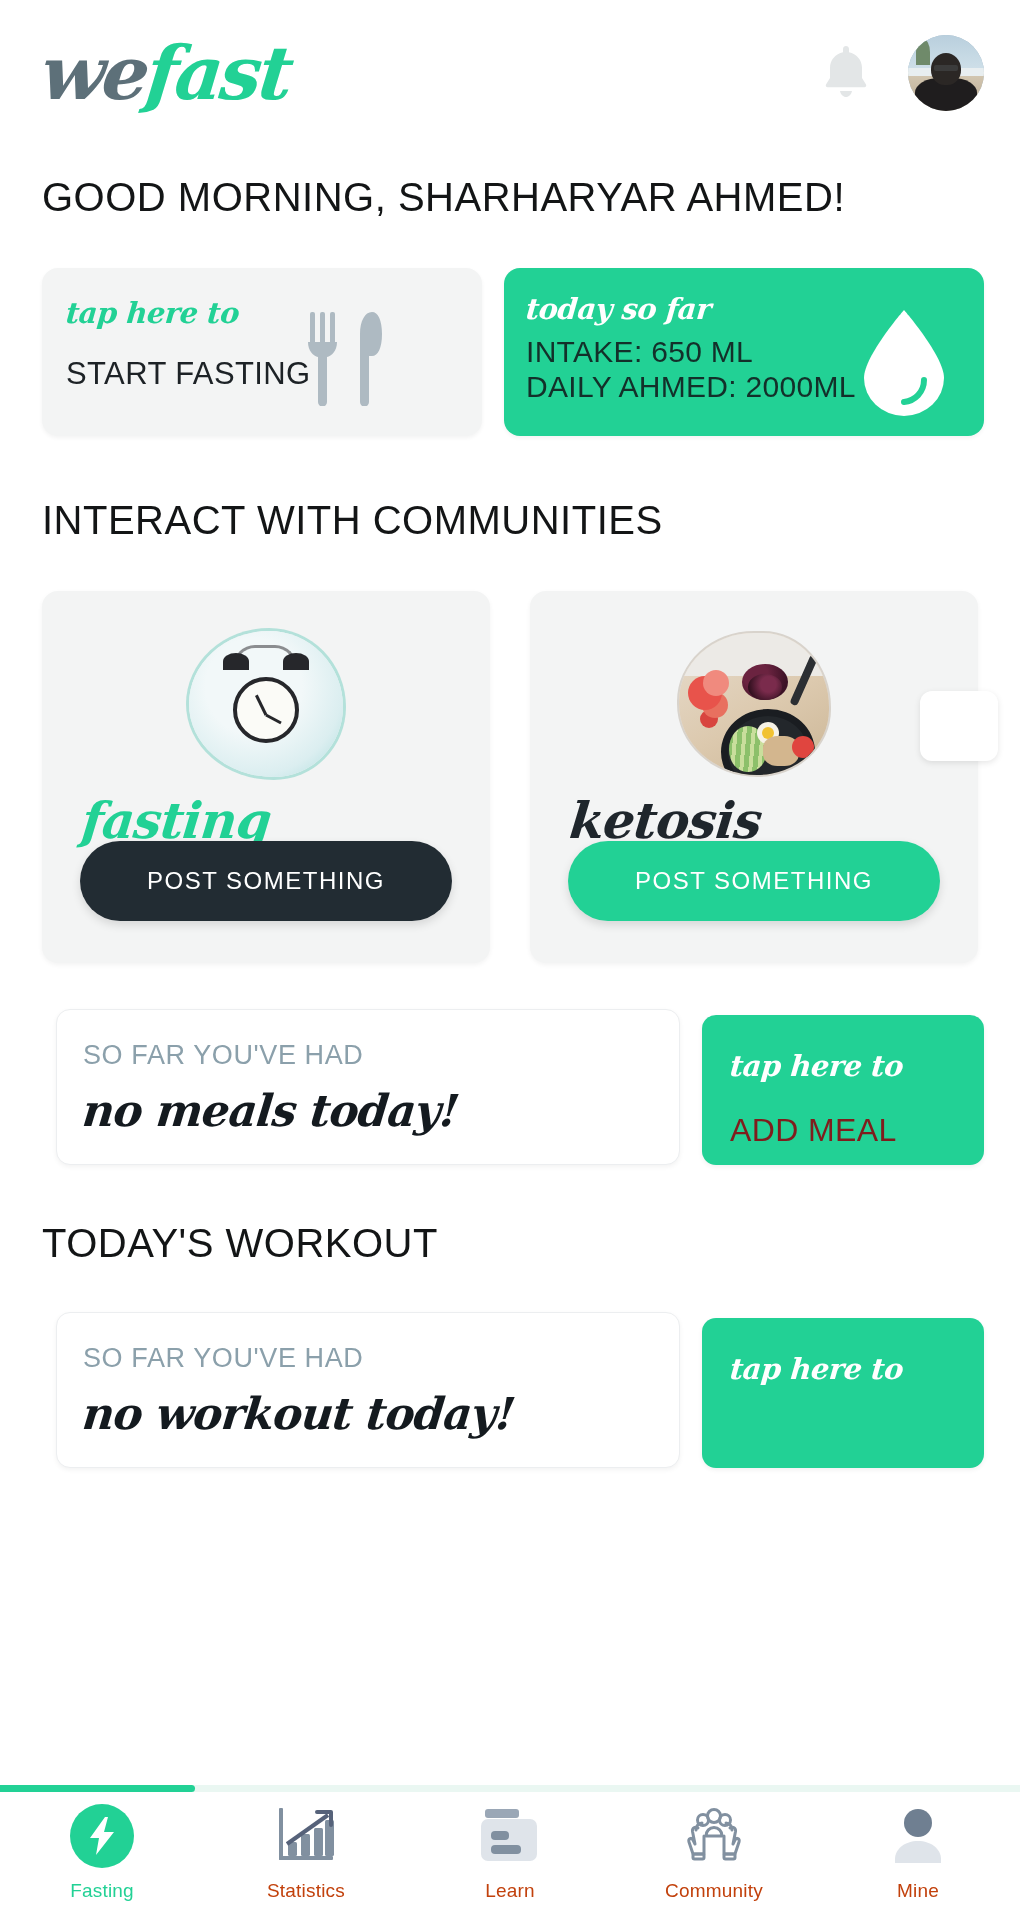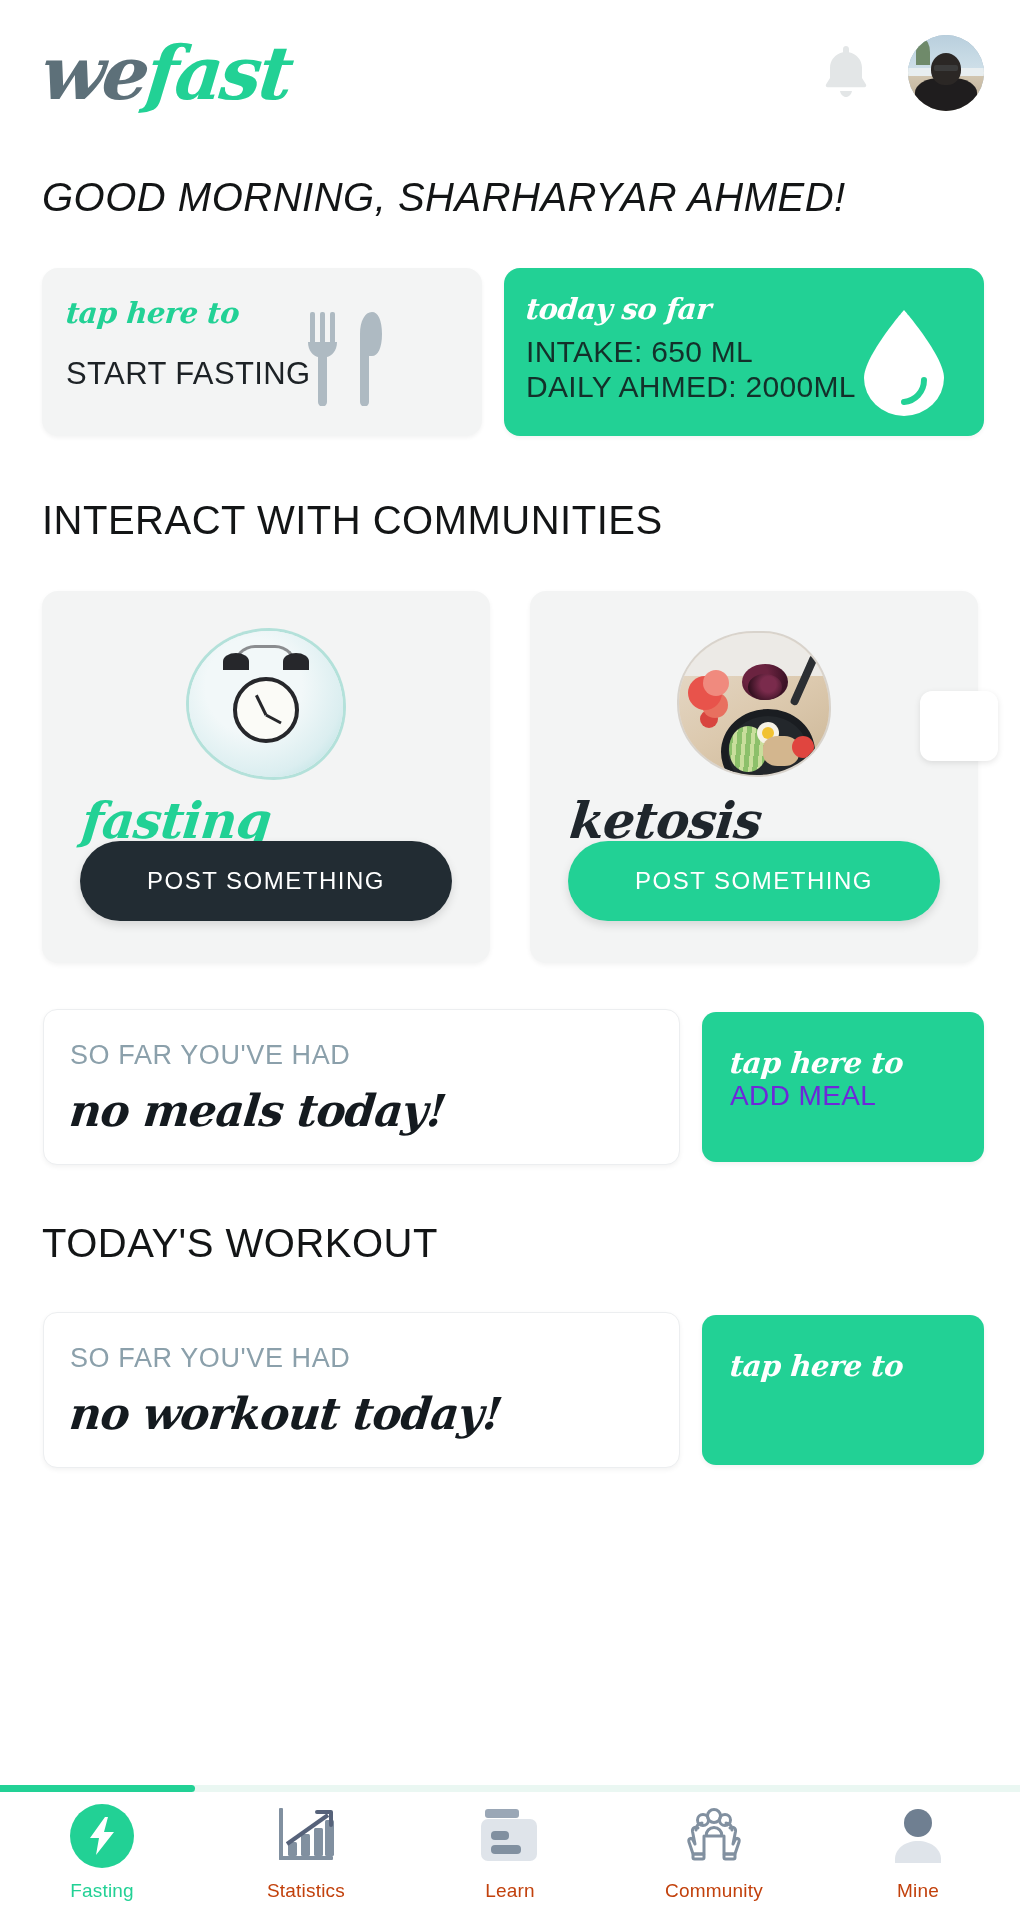--- a/index.html
+++ b/index.html
@@ -83,21 +83,20 @@
     border-radius: 40% 40% 0 0;
     background: #1f1d1e;
   }
 
   
   .greeting {
     font-size: 40px;
     letter-spacing: 0.5px;
     color: #131516;
     padding: 30px 0 0 42px;
-    font-style: italic;
   }
 
   
   .action-row {
     display: flex;
     gap: 22px;
     padding: 48px 36px 0 42px;
   }
   .card-fast {
     flex: 0 0 440px;
@@ -281,22 +280,22 @@
     height: 70px;
     background: #ffffff;
     border-radius: 12px;
     box-shadow: 0 2px 6px rgba(0,0,0,.10);
   }
 
   
   .stat-row {
     display: flex;
     gap: 22px;
-    padding: 46px 36px 0 43px;
-    align-items: center;
+    padding: 46px 36px 0 56px;
+    align-items: flex-end;
   }
   .stat-card {
     flex: 1 1 auto;
     background: #ffffff;
     border: 1px solid #eceef0;
     border-radius: 14px;
     box-shadow: 0 2px 5px rgba(0,0,0,.05);
     padding: 30px 0 28px 26px;
     min-height: 150px;
   }
@@ -319,23 +318,23 @@
   .add-card {
     flex: 0 0 282px;
     background: #22d195;
     border-radius: 14px;
     box-shadow: 0 2px 5px rgba(0,0,0,.06);
     padding: 34px 0 0 28px;
     min-height: 150px;
   }
   .add-card .tap-script { color: #ffffff; font-size: 29px; }
   .add-card .main-label {
-    margin-top: 0;
-    font-size: 28px;
-    color: #6d28d9;
+    margin-top: 29px;
+    font-size: 32px;
+    color: #7f1d1d;
     letter-spacing: 0.4px;
   }
 
   
   .scroll-progress {
     position: absolute;
     left: 0; bottom: 138px;
     width: 100%;
     height: 7px;
     background: #eaf7f2;

